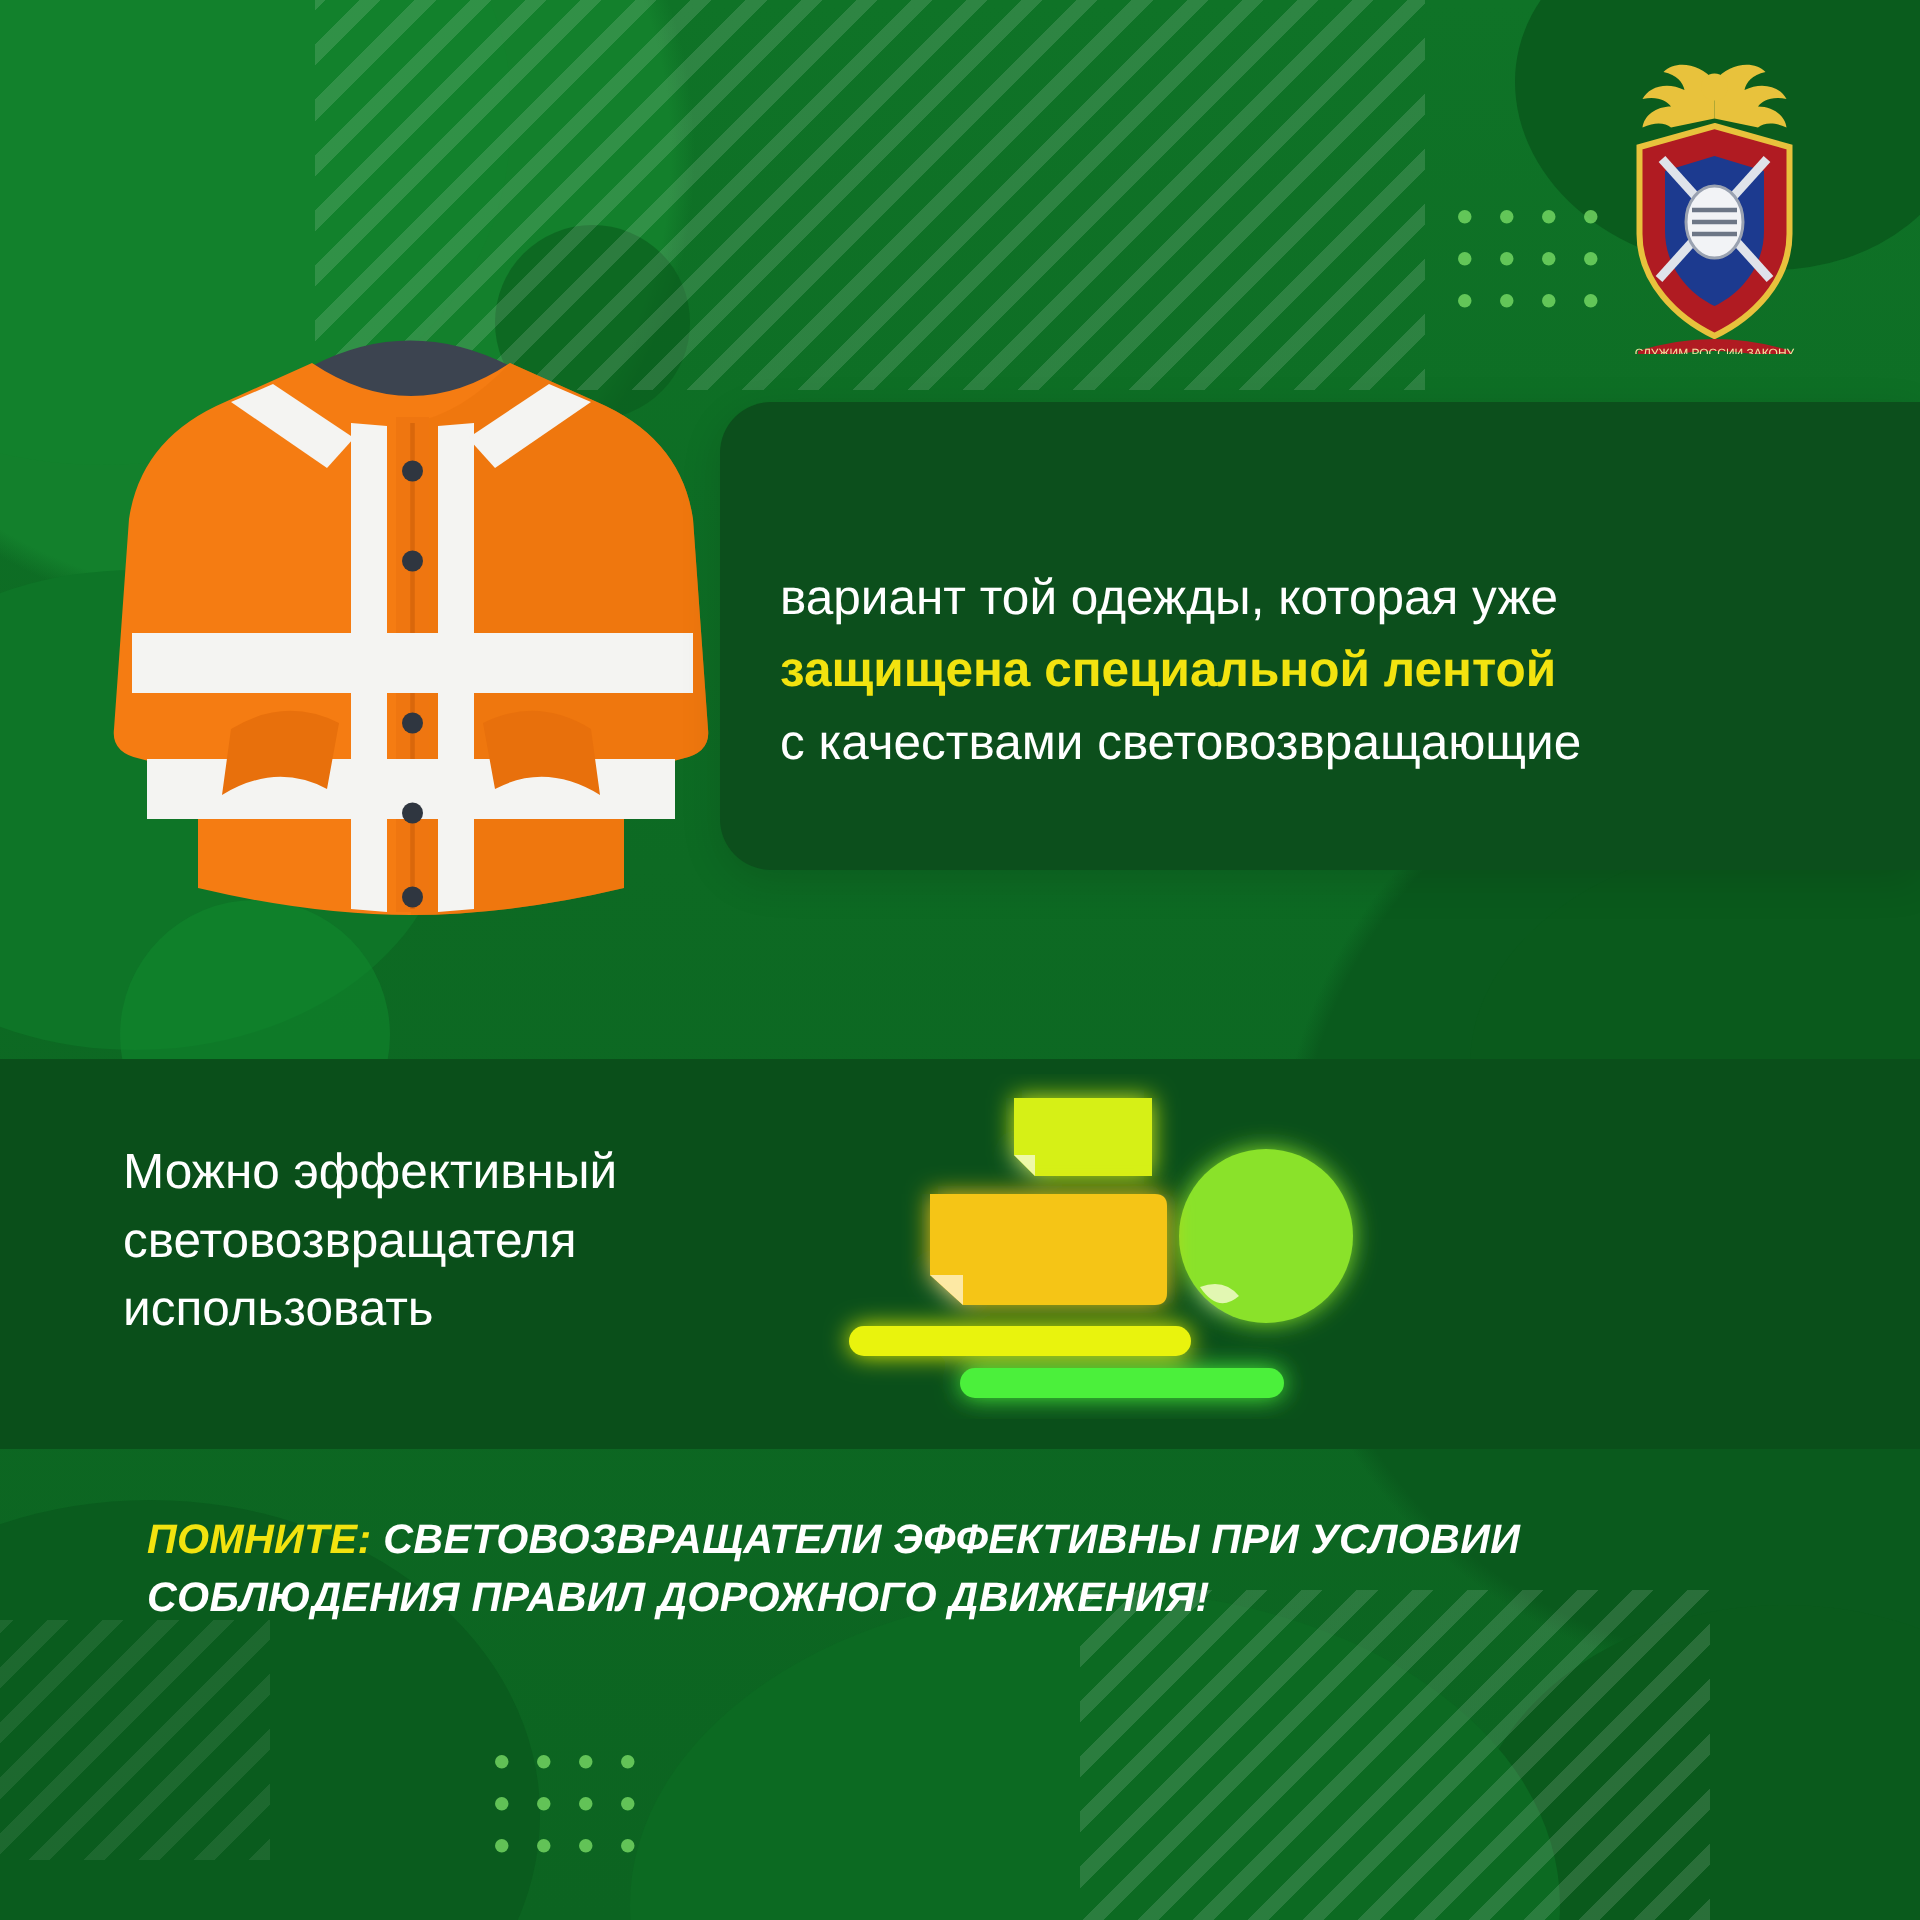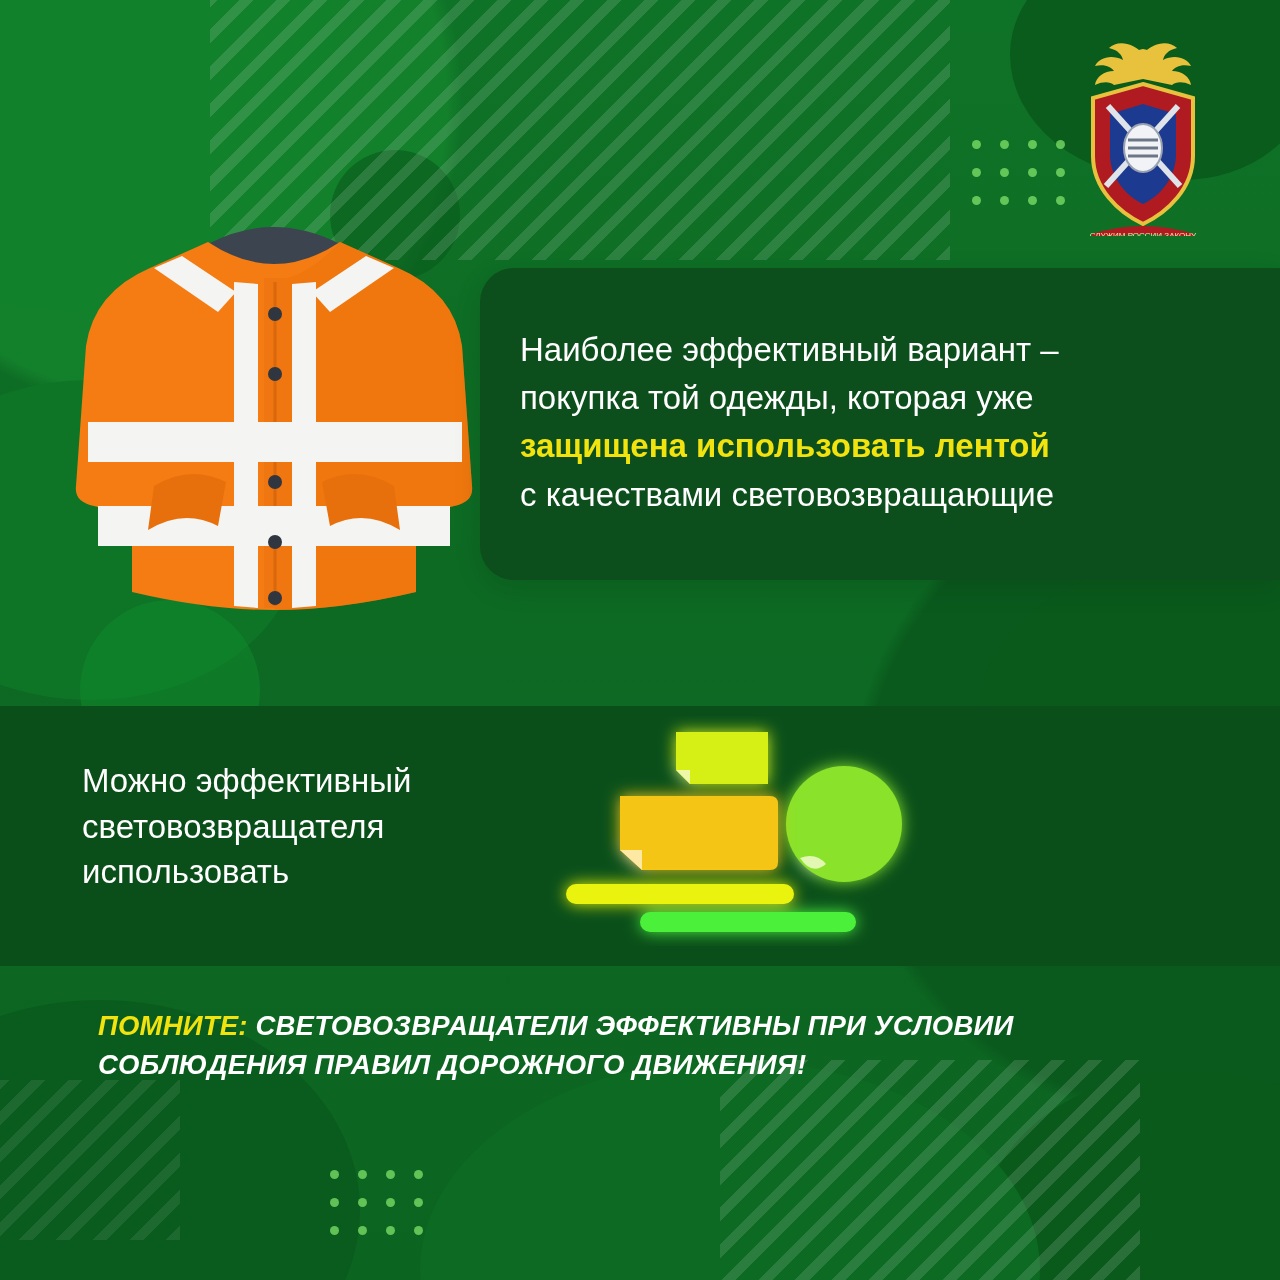--- a/index.html
+++ b/index.html
@@ -278,23 +278,23 @@
 
     <circle cx="217" cy="128" r="7" fill="#2f3640"></circle>
     <circle cx="217" cy="188" r="7" fill="#2f3640"></circle>
     <circle cx="217" cy="296" r="7" fill="#2f3640"></circle>
     <circle cx="217" cy="356" r="7" fill="#2f3640"></circle>
     <circle cx="217" cy="412" r="7" fill="#2f3640"></circle>
   </svg>
 
   <div class="card-top"></div>
   <div class="card-top-text">
-    <span>Наиболее эффективный вариант –</span><br>
-    <span>покупка той одежды, которая уже</span><br>
-    <span class="hl-yellow">защищена использовать лентой</span><br>
+    <br>
+    <span>вариант той одежды, которая уже</span><br>
+    <span class="hl-yellow">защищена специальной лентой</span><br>
     <span>с качествами световозвращающие</span>
   </div>
 
   <div class="band"></div>
   <div class="band-text">
     <span>Можно эффективный</span><br>
     <span>световозвращателя</span><br>
     <span>использовать</span>
   </div>
 

